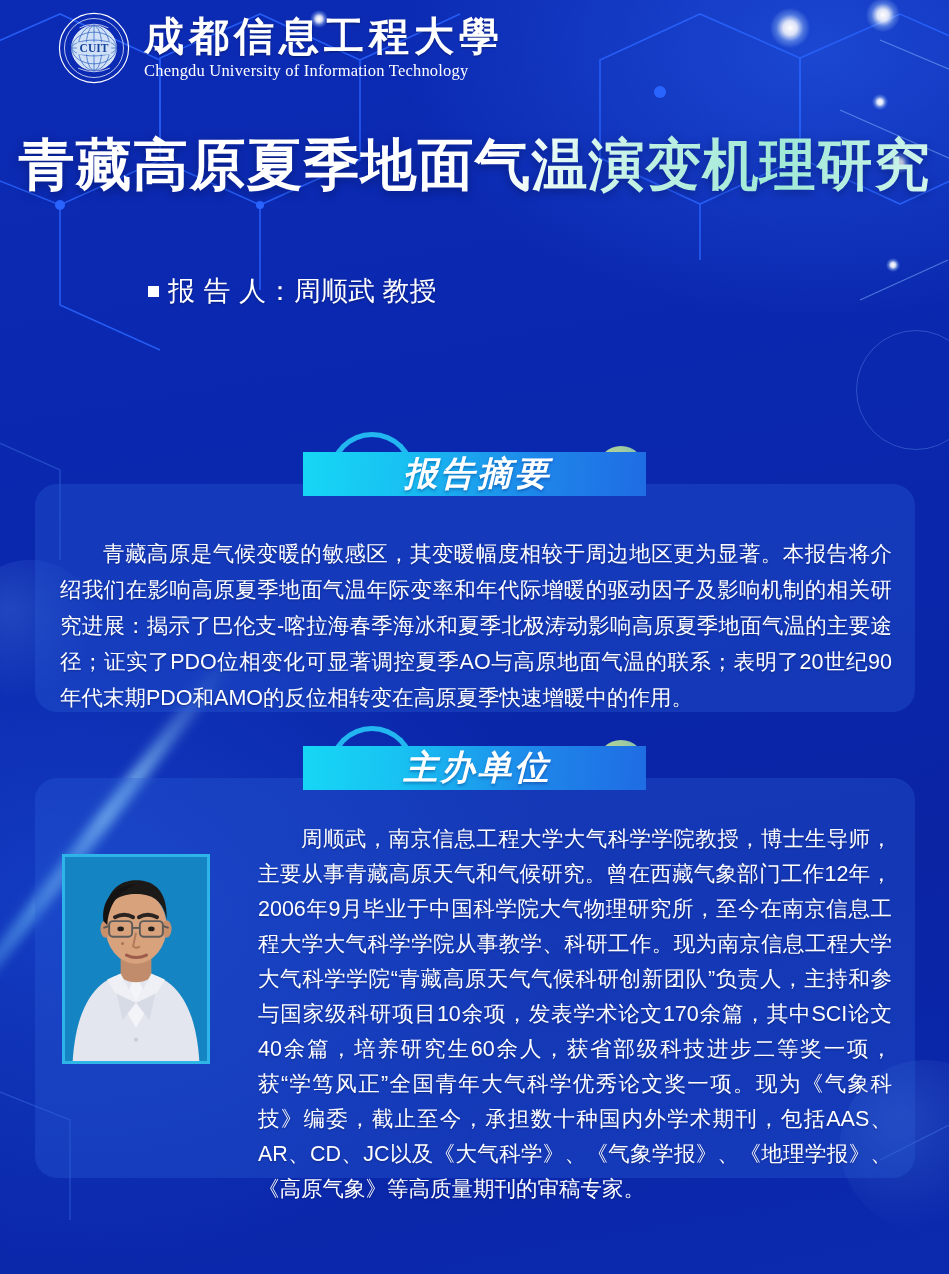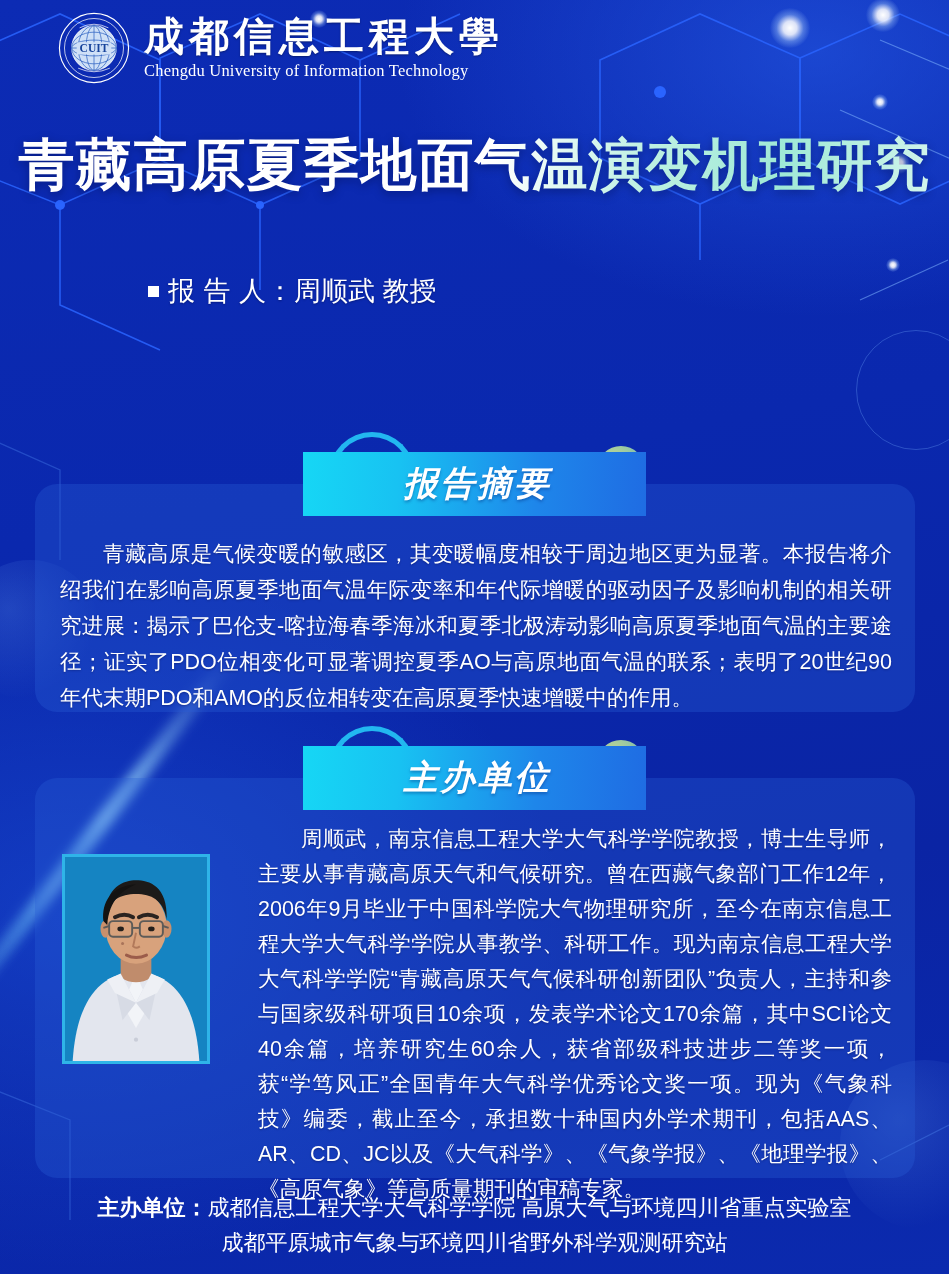--- a/index.html
+++ b/index.html
@@ -101,21 +101,21 @@
   #sec-bio { top:746px; }
   .sec-arc {
     position:absolute; left:329px; top:-20px;
     width:86px; height:44px;
     border:5px solid #22b7f0;
     border-bottom:none;
     border-radius:44px 44px 0 0;
   }
   .sec-bar {
     position:absolute; left:303px; top:0;
-    width:343px; height:64px;
+    width:343px; height:44px;
     background:linear-gradient(95deg,#16d7f5 0%,#18c2f2 28%,#1e86ea 68%,#1f6ce3 100%);
     display:flex; align-items:center; justify-content:center;
   }
   .sec-bar span {
     font-size:34px; font-weight:700; color:#ffffff;
     letter-spacing:3px; font-style:italic;
     text-shadow:0 2px 3px rgba(0,30,110,.35);
     padding-left:6px;
   }
   .sec-circle {
@@ -293,20 +293,14 @@
       <ellipse cx="60" cy="89" rx="1.6" ry="1.6" fill="#a9745a"></ellipse>
 
       <path d="M58 120 L74 150 L52 140 L44 126 Z" fill="#eef0f5"></path>
       <path d="M90 120 L74 150 L96 140 L104 126 Z" fill="#eef0f5"></path>
       <circle cx="74" cy="188" r="2.2" fill="#c9cdd8"></circle>
     </svg>
   </div>
 
   <div class="bio-text">周顺武，南京信息工程大学大气科学学院教授，博士生导师，主要从事青藏高原天气和气候研究。曾在西藏气象部门工作12年，2006年9月毕业于中国科学院大气物理研究所，至今在南京信息工程大学大气科学学院从事教学、科研工作。现为南京信息工程大学大气科学学院“青藏高原天气气候科研创新团队”负责人，主持和参与国家级科研项目10余项，发表学术论文170余篇，其中SCI论文40余篇，培养研究生60余人，获省部级科技进步二等奖一项，获“学笃风正”全国青年大气科学优秀论文奖一项。现为《气象科技》编委，截止至今，承担数十种国内外学术期刊，包括AAS、AR、CD、JC以及《大气科学》、《气象学报》、《地理学报》、《高原气象》等高质量期刊的审稿专家。</div>
 
-  <div class="footer">
-    <div class="footer-line">
-      <b>主办单位：</b><span>成都信息工程大学大气科学学院   高原大气与环境四川省重点实验室</span>
-    </div>
-    <div class="footer-line">成都平原城市气象与环境四川省野外科学观测研究站</div>
-  </div>
 
 </div>
 
 </body></html>

